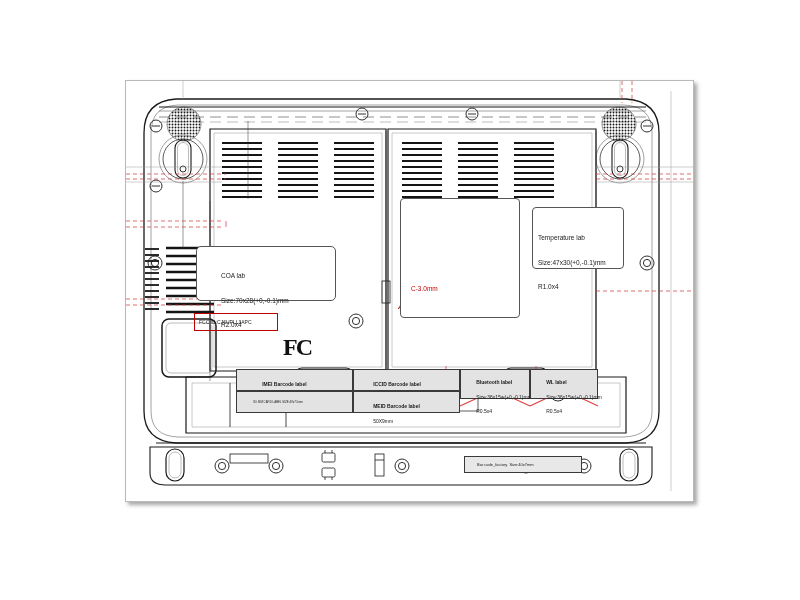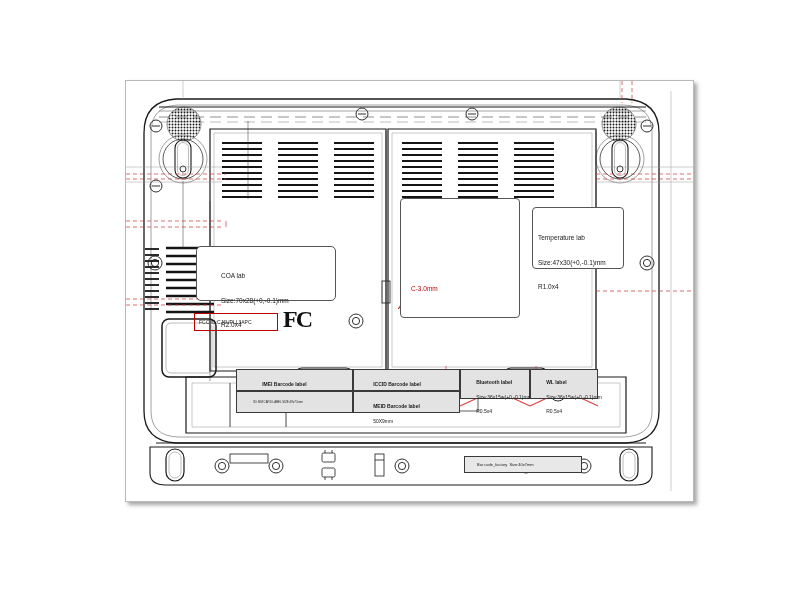--- a/index.html
+++ b/index.html
@@ -35,21 +35,21 @@
   .whitebox{
     position:absolute;background:#ffffff;border:1px solid #555;
     box-sizing:border-box;border-radius:3px;
   }
   .redbox{
     position:absolute;border:1px solid #c00000;box-sizing:border-box;
     background:transparent;
   }
   .fcc-logo{
     position:absolute;font-family:"Liberation Serif","DejaVu Serif",serif;
-    font-weight:700;font-size:24px;color:#111;letter-spacing:-2px;
+    font-weight:700;font-size:24px;color:#111;letter-spacing:-2px;margin-top:28px;
   }
 </style>
 </head>
 <body>
 
 <div id="stage">
   <div id="frame">
 
     <svg width="567" height="420" viewBox="0 0 567 420">
       <defs>

